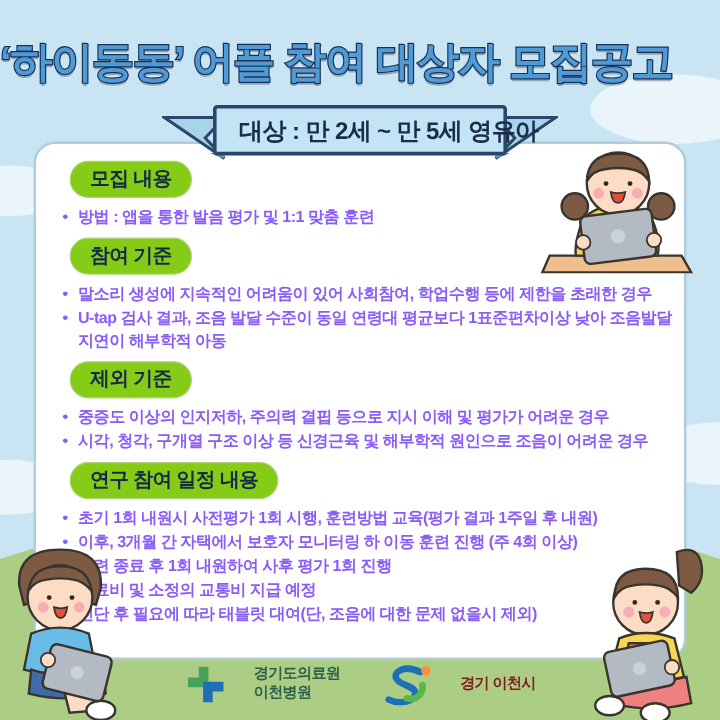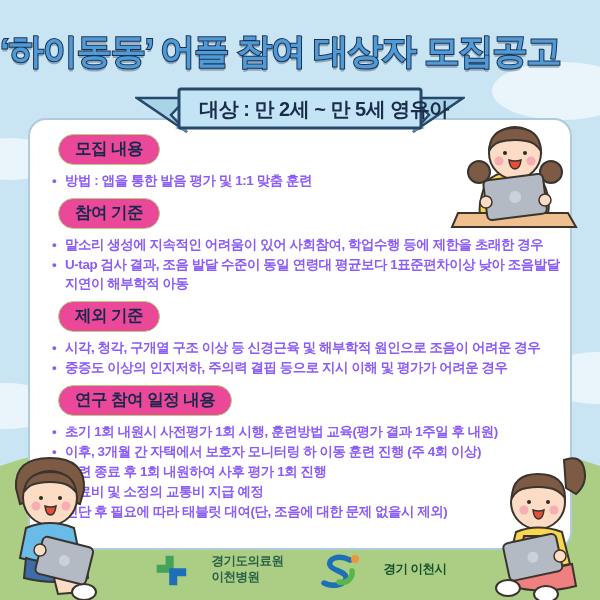--- a/index.html
+++ b/index.html
@@ -32,21 +32,21 @@
     position:absolute;left:0;right:0;top:10px;text-align:center;
     font-size:20px;font-weight:bold;color:#1B2B4A;letter-spacing:-0.5px;padding-left:48px;
   }
   .card{
     position:absolute;left:28px;top:118px;width:544px;height:432px;
     background:#FFFFFF;border:2px solid #AFCBDC;border-radius:18px;
     box-sizing:border-box;padding:14px 10px 8px 22px;z-index:2;
   }
   .section{margin-bottom:8px;}
   .badge{
-    display:inline-block;background:#ec4899;border:1px solid #B2D07C;
+    display:inline-block;background:#84cc16;border:1px solid #B2D07C;
     border-radius:16px;padding:3px 16px 4px;margin-left:6px;
     font-size:16.5px;font-weight:bold;color:#16284B;letter-spacing:-0.5px;
     margin-bottom:6px;
   }
   ul.bullets{list-style:none;margin:0;padding:0;}
   ul.bullets li{
     position:relative;padding-left:13px;margin-bottom:1px;
     font-size:13.4px;font-weight:bold;color:#8b5cf6;
     line-height:1.42;letter-spacing:-0.4px;
   }
@@ -55,21 +55,21 @@
   .illu.girl-top{right:22px;top:120px;width:128px;height:108px;}
   .illu.boy-bl{left:-4px;bottom:-2px;width:110px;height:152px;}
   .illu.girl-br{right:-4px;bottom:-2px;width:118px;height:150px;}
   .footer{
     position:absolute;left:0;right:0;bottom:6px;height:48px;z-index:5;
     display:flex;align-items:center;justify-content:center;gap:34px;
   }
   .logo{display:flex;align-items:center;gap:24px;}
   .logo-text{font-size:12.5px;font-weight:bold;line-height:1.25;letter-spacing:-0.5px;}
   .logo-hospital .logo-text{color:#2A6148;}
-  .logo-center .logo-text{color:#14532d;}
+  .logo-center .logo-text{color:#7f1d1d;}
 </style>
 </head>
 <body>
 
 <div class="cloud c1"></div>
 <div class="cloud c2"></div>
 <div class="hill"></div>
 <div class="cloud c3"></div>
 <div class="cloud c4"></div>
 
@@ -99,22 +99,22 @@
     <div class="badge">참여 기준</div>
     <ul class="bullets">
       <li>말소리 생성에 지속적인 어려움이 있어 사회참여, 학업수행 등에 제한을 초래한 경우</li>
       <li>U-tap 검사 결과, 조음 발달 수준이 동일 연령대 평균보다 1표준편차이상 낮아 조음발달 지연이 해부학적 아동</li>
     </ul>
   </div>
 
   <div class="section">
     <div class="badge">제외 기준</div>
     <ul class="bullets">
+      <li>중증도 이상의 인지저하, 주의력 결핍 등으로 지시 이해 및 평가가 어려운 경우</li>
       <li>시각, 청각, 구개열 구조 이상 등 신경근육 및 해부학적 원인으로 조음이 어려운 경우</li>
-      <li>중증도 이상의 인지저하, 주의력 결핍 등으로 지시 이해 및 평가가 어려운 경우</li>
     </ul>
   </div>
 
   <div class="section">
     <div class="badge">연구 참여 일정 내용</div>
     <ul class="bullets">
       <li>초기 1회 내원시 사전평가 1회 시행, 훈련방법 교육(평가 결과 1주일 후 내원)</li>
       <li>이후, 3개월 간 자택에서 보호자 모니터링 하 이동 훈련 진행 (주 4회 이상)</li>
       <li>훈련 종료 후 1회 내원하여 사후 평가 1회 진행</li>
       <li>진료비 및 소정의 교통비 지급 예정</li>

